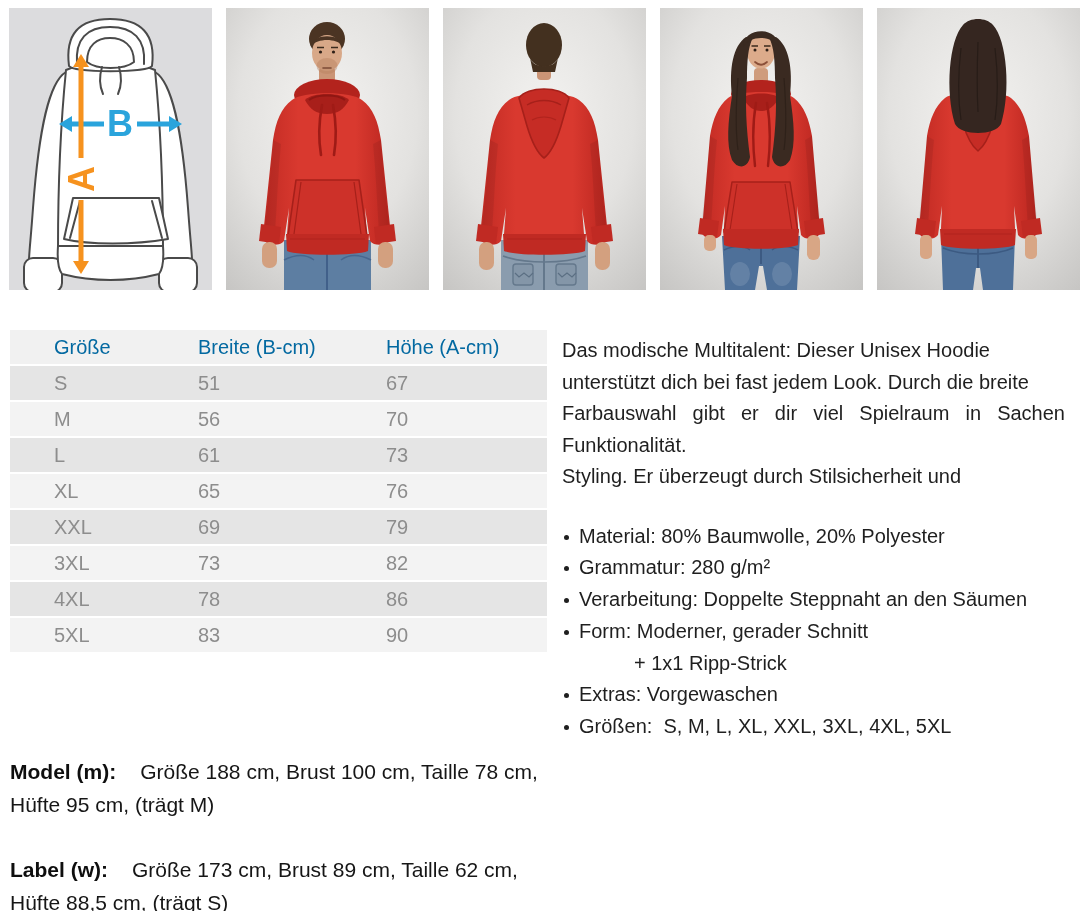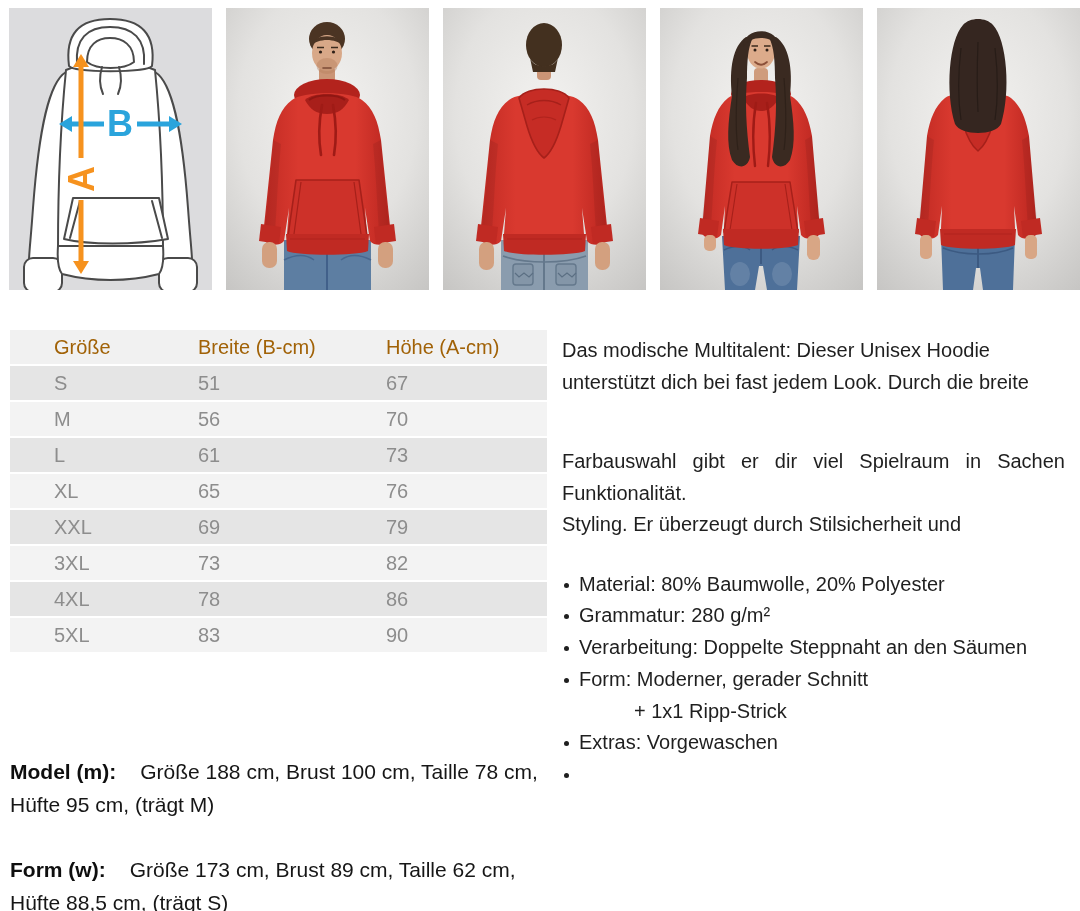--- a/index.html
+++ b/index.html
@@ -15,42 +15,42 @@
 
   
   .size-table {
     position:absolute; left:10px; top:330px; width:537px;
     border-collapse:separate; border-spacing:0; table-layout:fixed;
   }
   .size-table th, .size-table td {
     height:36px; border-bottom:2px solid #ffffff;
     font-size:20px; font-weight:400; text-align:left; vertical-align:middle;
   }
-  .size-table th { background:#f1f1f1; color:#a16207; }
+  .size-table th { background:#f1f1f1; color:#0369a1; }
   .size-table td { color:#8d8d8d; }
   .size-table tbody tr:nth-child(odd) td  { background:#e5e5e5; }
   .size-table tbody tr:nth-child(even) td { background:#f3f3f3; }
   .size-table th:first-child, .size-table td:first-child { padding-left:44px; }
   .size-table th:not(:first-child), .size-table td:not(:first-child) { padding-left:10px; }
 
   
   .tolerance-note {
     position:absolute; left:10px; top:702px; width:540px;
     font-size:21px; color:#161616; white-space:nowrap;
   }
   .model-block { position:absolute; left:10px; width:545px; font-size:21px; color:#161616; line-height:33px; }
   .model-block.m { top:755px; }
   .model-block.w { top:853px; }
   .model-block strong { font-weight:700; color:#0e0e0e; margin-right:24px; }
   .model-line { white-space:nowrap; }
 
   
   .right-col { position:absolute; left:562px; top:335px; width:503px; }
   .desc-line { font-size:20px; line-height:31.5px; color:#1f1f1f; white-space:nowrap; }
-  .desc-line.stretch { white-space:normal; text-align:justify; text-align-last:justify;margin-top:48px; }
+  .desc-line.stretch { white-space:normal; text-align:justify; text-align-last:justify; }
   .features { margin-top:28px; }
   .feature { position:relative; padding-left:17px; font-size:20px; line-height:31.8px; color:#1f1f1f; white-space:nowrap; }
   .feature .dot { position:absolute; left:2px; top:14px; width:5px; height:5px; border-radius:50%; background:#1f1f1f; }
   .feature.sub { padding-left:72px; }
   .ftext { white-space:pre-wrap; }
 </style>
 </head>
 <body>
 
 <div class="page">
@@ -345,21 +345,21 @@
 
   <div class="model-block m">
     <div class="model-line">
       <strong>Model (m):</strong><span>Größe 188 cm, Brust 100 cm, Taille 78 cm,</span>
     </div>
     <div class="model-line">Hüfte 95 cm, (trägt M)</div>
   </div>
 
   <div class="model-block w">
     <div class="model-line">
-      <strong>Form (w):</strong><span>Größe 173 cm, Brust 89 cm, Taille 62 cm,</span>
+      <strong>Label (w):</strong><span>Größe 173 cm, Brust 89 cm, Taille 62 cm,</span>
     </div>
     <div class="model-line">Hüfte 88,5 cm, (trägt S)</div>
   </div>
 
   <div class="right-col">
     <div class="desc-line">Das modische Multitalent: Dieser Unisex Hoodie</div>
     <div class="desc-line">unterstützt dich bei fast jedem Look. Durch die breite</div>
     <div class="desc-line stretch">Farbauswahl gibt er dir viel Spielraum in Sachen</div>
     <div class="desc-line">Funktionalität.</div>
     <div class="desc-line">Styling. Er überzeugt durch Stilsicherheit und</div>
@@ -383,17 +383,18 @@
       </div>
       <div class="feature sub">
         <span class="ftext">+ 1x1 Ripp-Strick</span>
       </div>
       <div class="feature">
         <span class="dot"></span>
         <span class="ftext">Extras: Vorgewaschen</span>
       </div>
       <div class="feature">
         <span class="dot"></span>
+        <span class="ftext">Größen:  S, M, L, XL, XXL, 3XL, 4XL, 5XL</span>
       </div>
     </div>
   </div>
 
 </div>
 
 </body></html>

